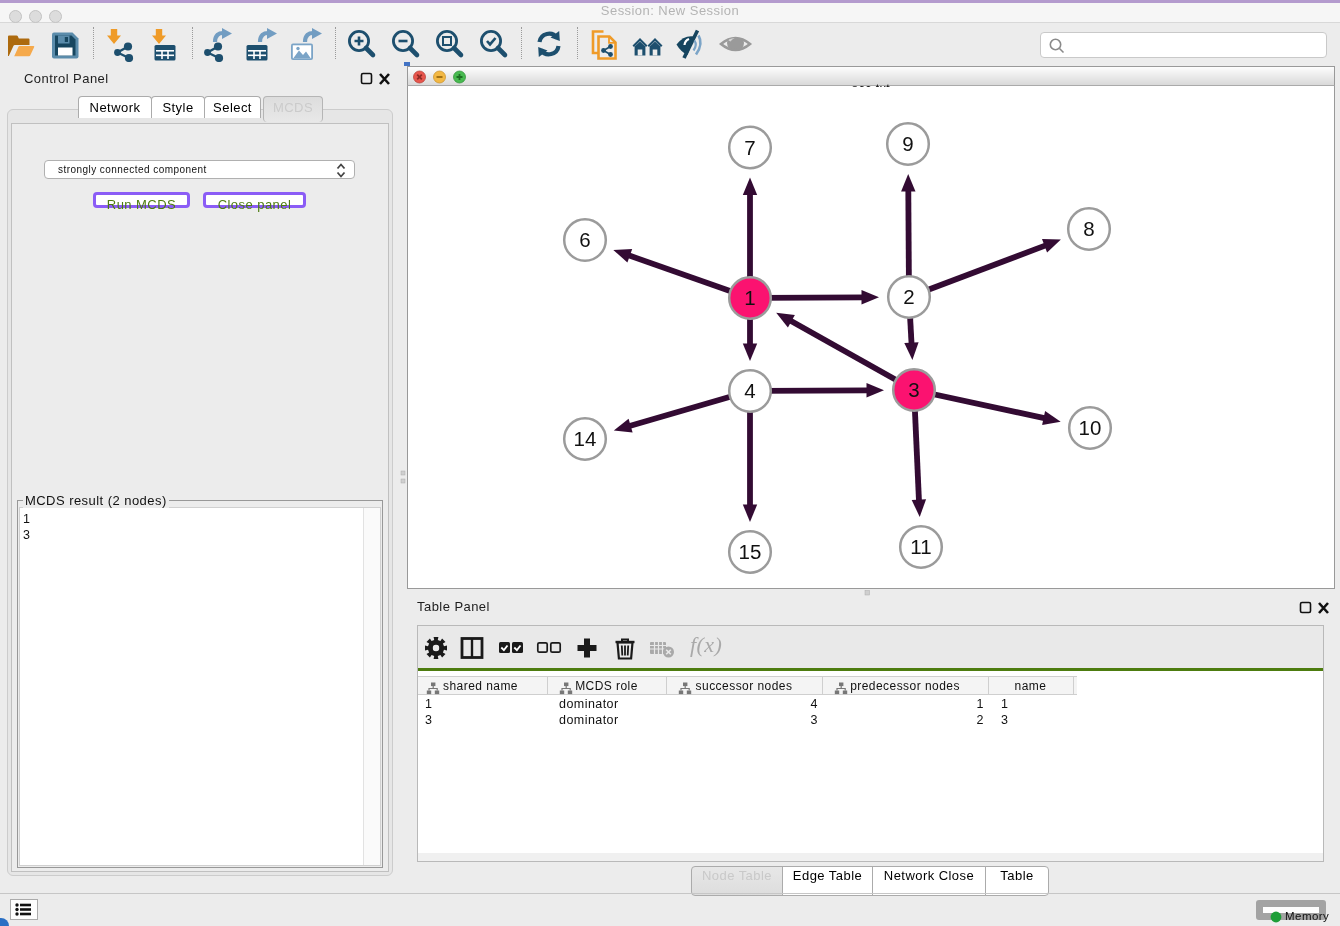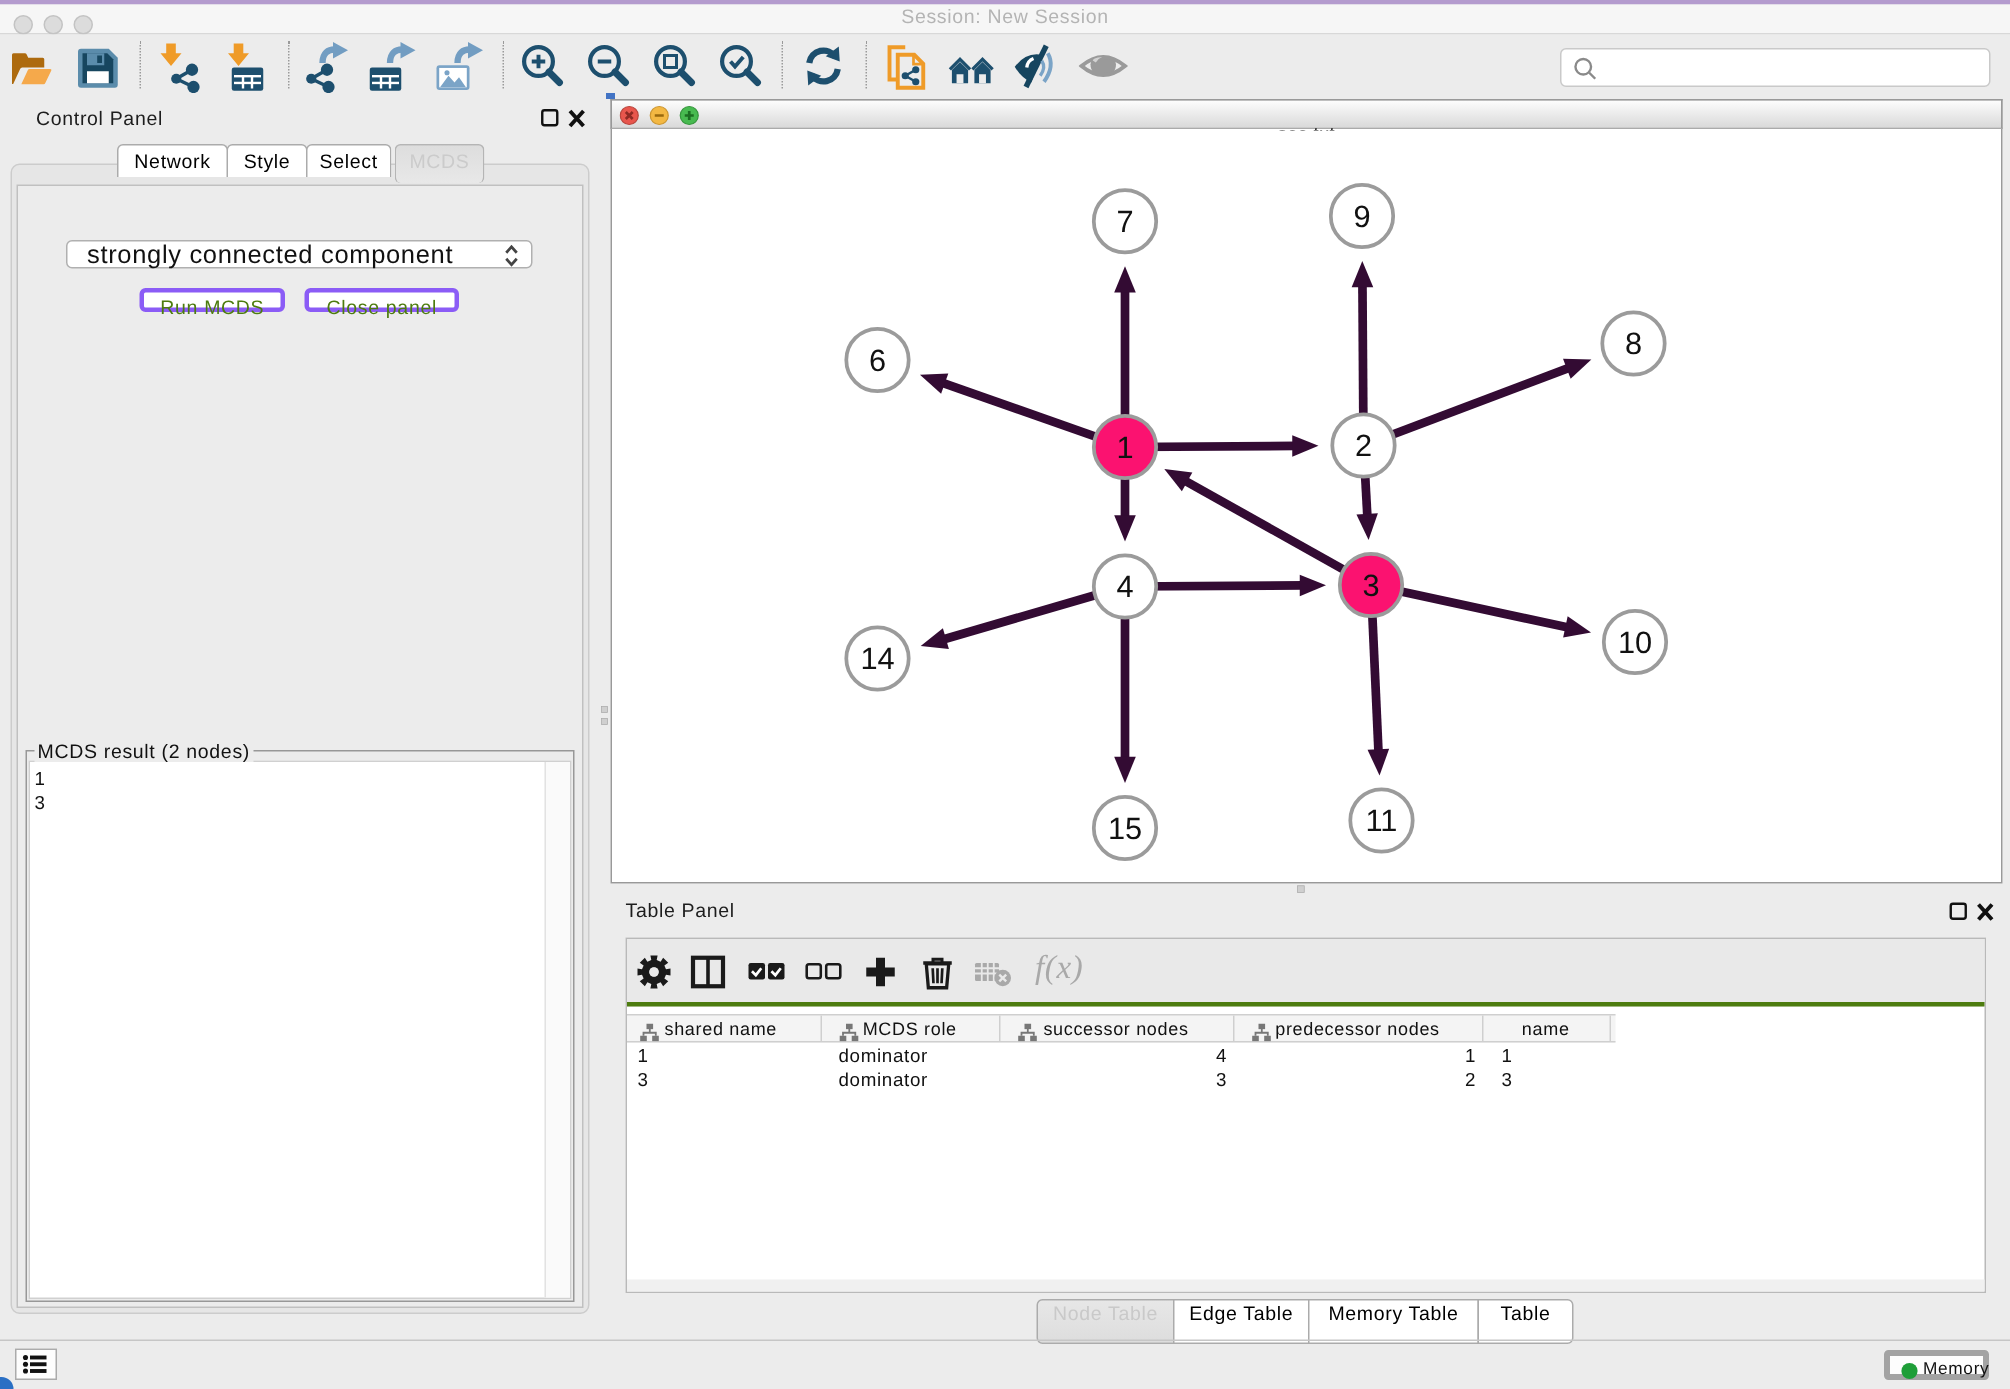--- a/index.html
+++ b/index.html
@@ -30,21 +30,21 @@
   font-size:13px; color:#000; text-align:center; line-height:21px; z-index:3; }
 #tab-mcds { background:linear-gradient(#dddddd,#e8e8e8); color:#cbcbcb;
   border-color:#b5b5b5; height:26px; border-radius:4px 4px 4px 4px;}
 #cp-outer { left:7px; top:109px; width:386px; height:767px; background:#e6e6e6;
   border:1px solid #cccccc; border-radius:6px; z-index:1; }
 #cp-inner { left:11px; top:123px; width:378px; height:749px; background:#ececec;
   border:1px solid #c0c0c0; z-index:2; }
 #opt-label { left:0px; top:136px; width:400px; text-align:center; font-size:13px;
   color:#111; z-index:4;}
 #dropdown { left:44px; top:160px; width:311px; height:19px; background:#fff;
-  border:1px solid #b0b0b0; border-radius:4px; font-size:17px; color:#111;
+  border:1px solid #b0b0b0; border-radius:4px; font-size:10px; color:#111;
   line-height:18px; padding-left:13px; z-index:4; }
 .cpbtn { position:absolute; top:192px; height:16px; background:#fff;
   border:3px solid #8b5cf6; border-radius:4px; font-size:13px; color:#4d7c0f;
   text-align:center; line-height:19px; z-index:4; }
 #fieldset { left:17px; top:500px; width:366px; height:368px;
   border:1px solid #989898; z-index:4; }
 #fs-legend { left:23px; top:493px; font-size:13px; color:#111;
   background:#ececec; padding:0 2px; z-index:5; }
 #fs-white { left:19px; top:507px; width:362px; height:359px; background:#fff;
   border:1px solid #d0d0d0; z-index:4; }
@@ -83,21 +83,21 @@
 #btab-node { background:linear-gradient(#e7e7e7,#dddddd); color:#c9c9c9;
   border-radius:4px 0 0 4px; }
 #btab-motifs { border-radius:0 4px 4px 0; }
 
 
 #statusline { left:0; top:893px; width:1340px; height:0;
   border-top:1px solid #c6c6c6; }
 #sb-listbtn { left:10px; top:899px; width:28px; height:21px; background:#fdfdfd;
   border:1px solid #ababab; }
 #sb-mem { left:1256px; top:900px; width:70px; height:20px; background:#fdfdfd;
-  border:4px solid #a3a3a3; border-radius:3px; font-size:11.5px; color:#111; }
+  border:7px solid #a3a3a3; border-radius:3px; font-size:11.5px; color:#111; }
 </style>
 </head>
 <body>
 <div id="app">
   <div class="abs" id="purpletop"></div>
   <div class="abs" id="titlebar">
     <div class="tl" style="left:9px"></div>
     <div class="tl" style="left:29px"></div>
     <div class="tl" style="left:49px"></div>
   </div>
@@ -409,21 +409,21 @@
   <div class="td" style="left:924px;top:697px;width:60px;text-align:right;">1</div>
   <div class="td" style="left:1001px;top:697px;">1</div>
   <div class="td" style="left:425px;top:713px;">3</div>
   <div class="td" style="left:559px;top:713px;">dominator</div>
   <div class="td" style="left:758px;top:713px;width:60px;text-align:right;">3</div>
   <div class="td" style="left:924px;top:713px;width:60px;text-align:right;">2</div>
   <div class="td" style="left:1001px;top:713px;">3</div>
   <div class="abs" id="tp-hscroll"></div>
   <div class="btab" id="btab-node" style="left:691px;width:92px;">Node Table</div>
   <div class="btab" style="left:782px;width:91px;">Edge Table</div>
-  <div class="btab" style="left:872px;width:114px;">Memory Table</div>
+  <div class="btab" style="left:872px;width:114px;">Network Close</div>
   <div class="btab" id="btab-motifs" style="left:985px;width:64px;">Table</div>
 
   <svg class="abs" style="left:400px;top:470px" width="7" height="16" viewBox="0 0 7 16">
    <rect x="1" y="1" width="4" height="4" fill="#cfcfcf" stroke="#aaa" stroke-width="0.5"></rect>
    <rect x="1" y="9" width="4" height="4" fill="#cfcfcf" stroke="#aaa" stroke-width="0.5"></rect>
     </svg>
   <svg class="abs" style="left:863px;top:589px" width="16" height="7" viewBox="0 0 16 7">
    <rect x="2" y="1.5" width="4.5" height="4.5" fill="#cfcfcf" stroke="#aaa" stroke-width="0.5"></rect>
     </svg>
   <div class="abs" style="left:404px;top:62px;width:6px;height:4px;background:#4273c4;"></div>

